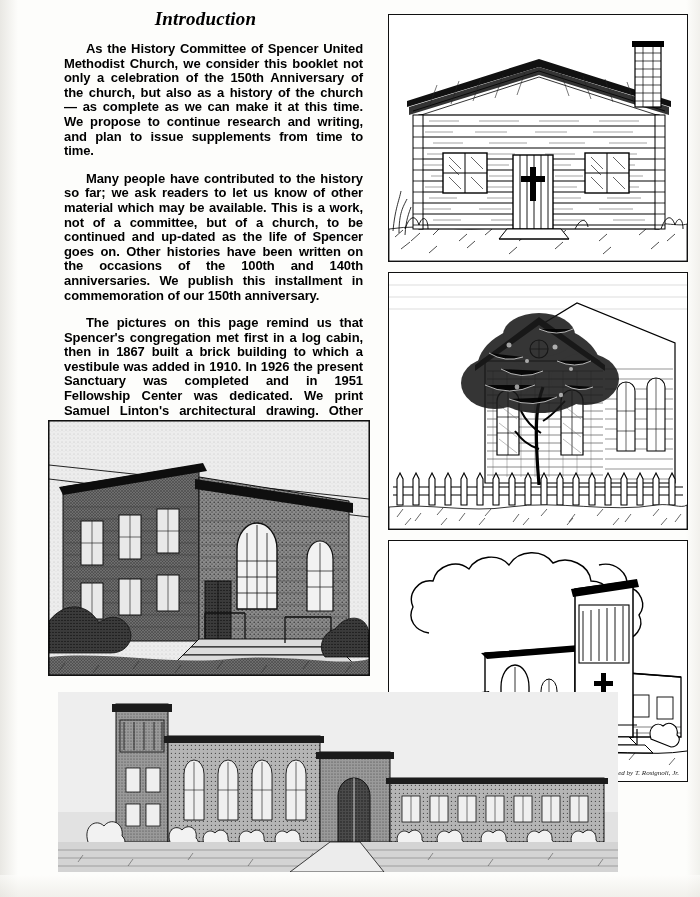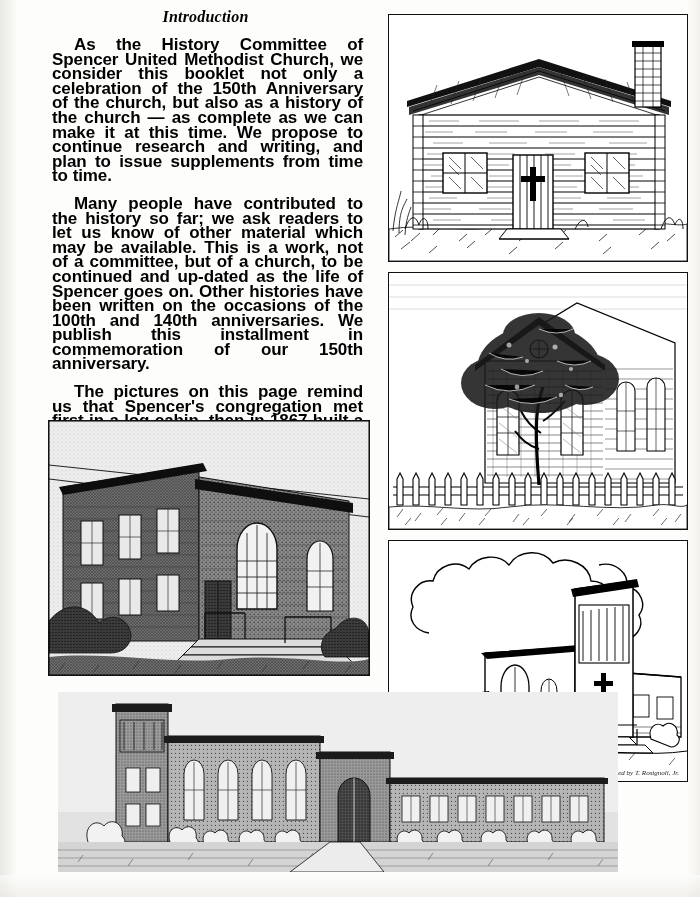--- a/index.html
+++ b/index.html
@@ -47,31 +47,31 @@
   .text-col {
     position: absolute;
     left: 48px;
     top: 8px;
     width: 315px;
   }
   .doc-title {
     font-family: "Liberation Serif", serif;
     font-style: italic;
     font-weight: bold;
-    font-size: 16px;
+    font-size: 19px;
     text-align: center;
     margin: 0 0 12px 0;
     letter-spacing: .2px;
   }
   .para {
-    font-size: 17px;
+    font-size: 13px;
     line-height: 14.6px;
     text-align: justify;
     text-indent: 22px;
-    margin: 0 0 13px 4px;
+    margin: 0 0 13px 16px;
     font-weight: bold;
     letter-spacing: -0.1px;
     word-spacing: 0.2px;
   }
   .para b.inline-bold { font-weight: 900; }
 
   
   .fig {
     position: absolute;
     border: 1px solid #111;

